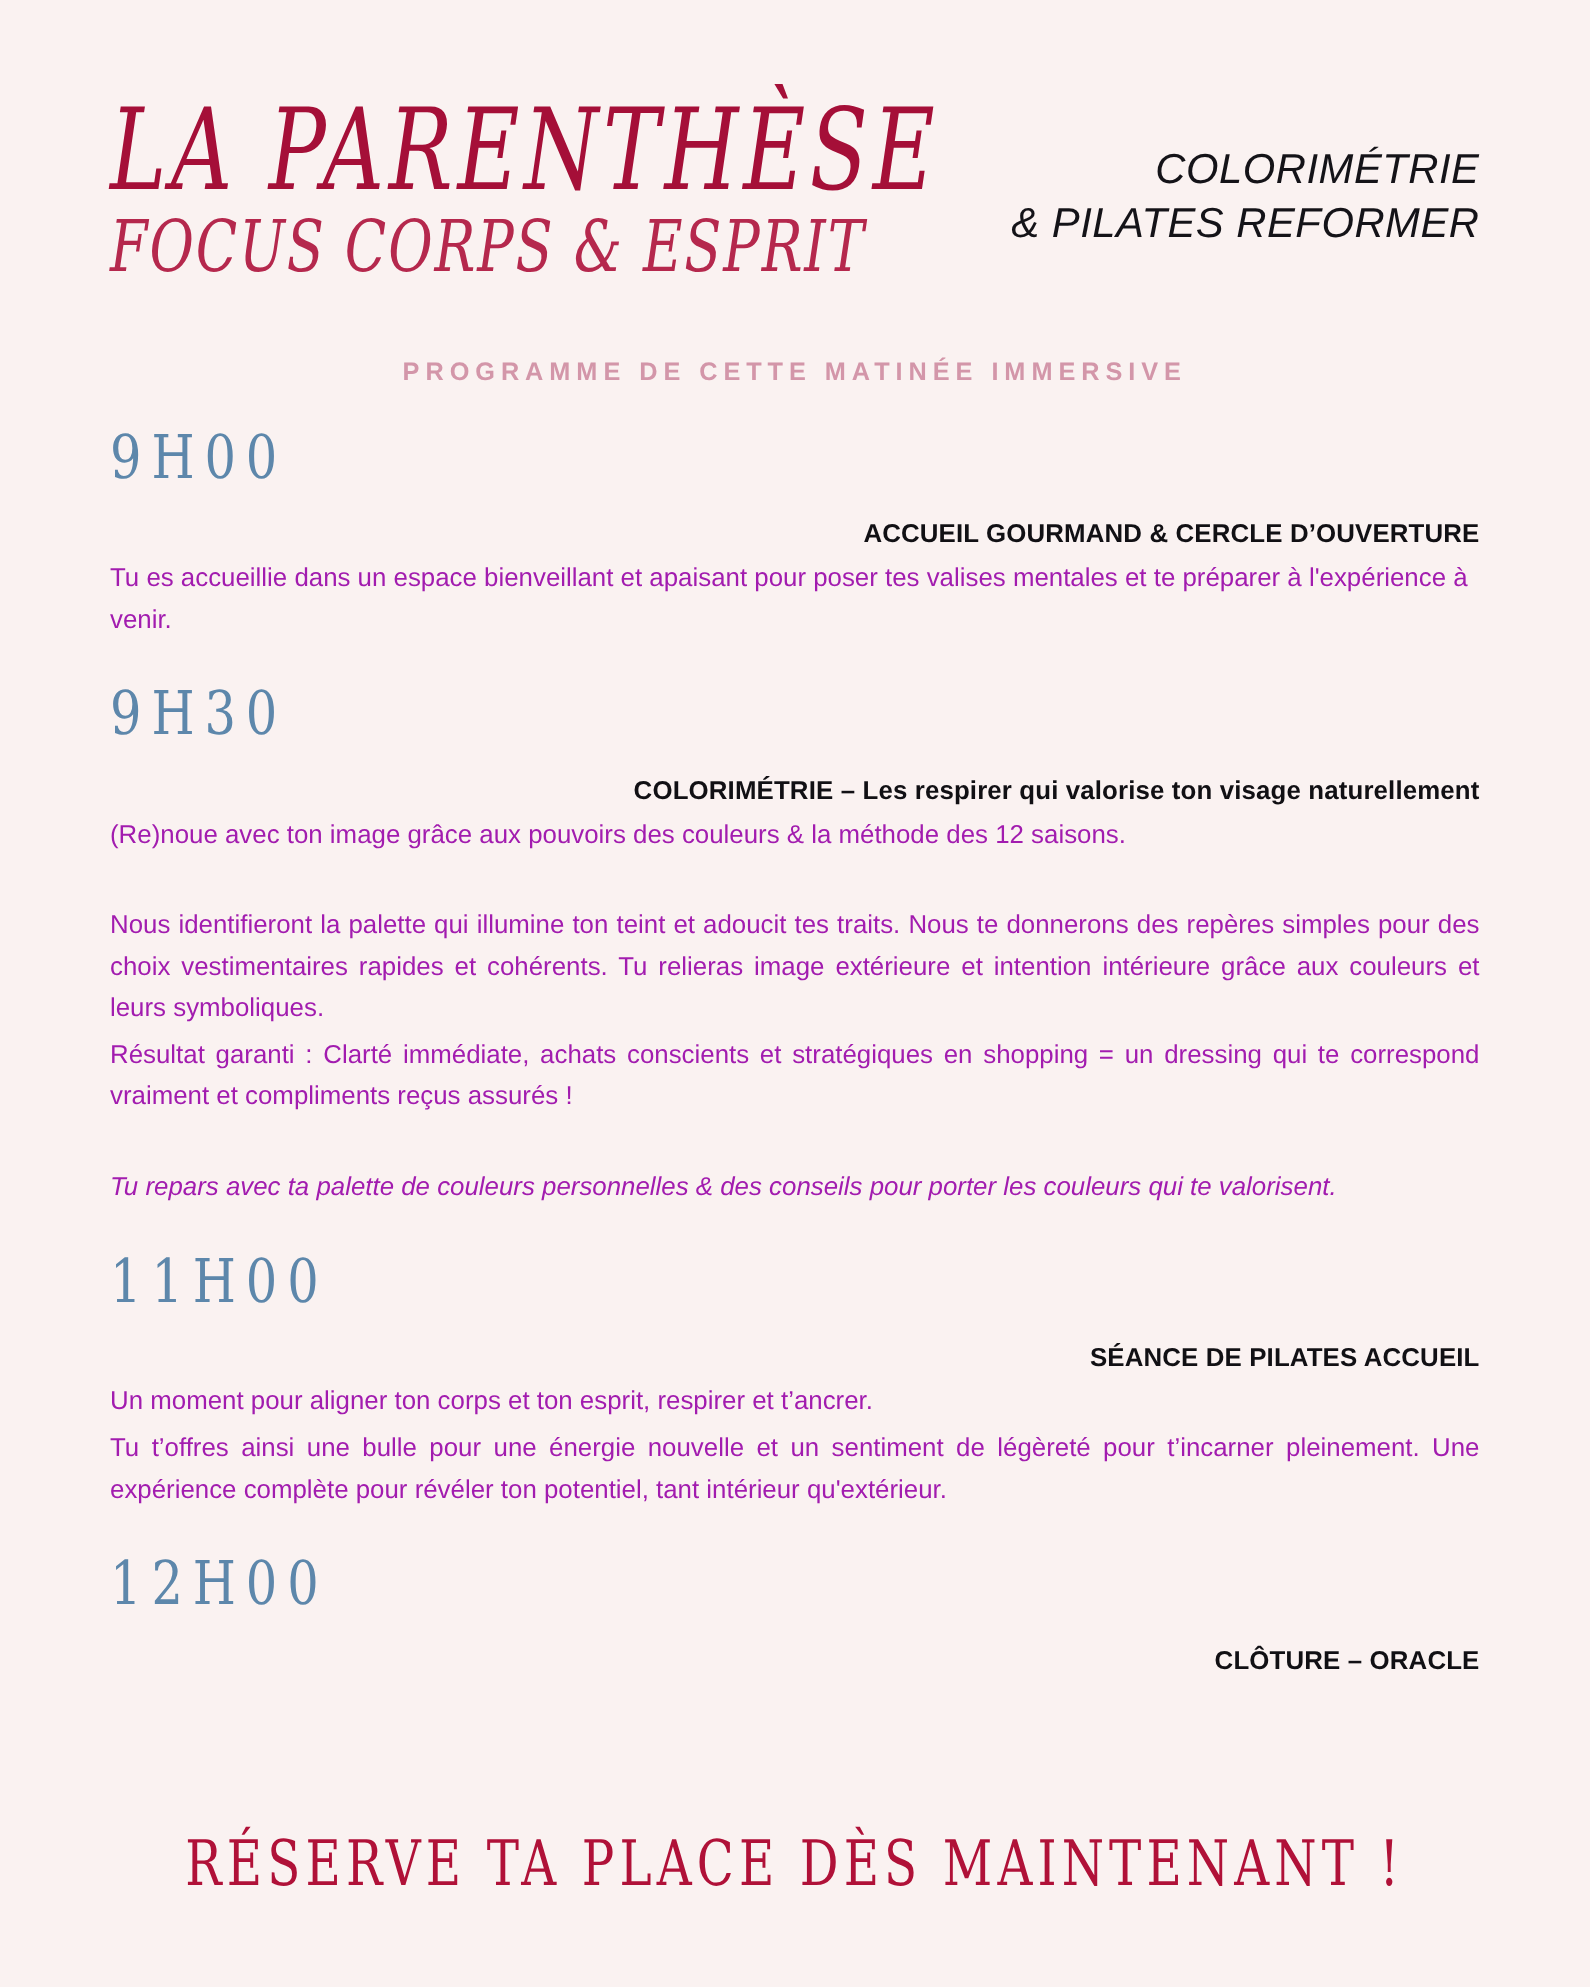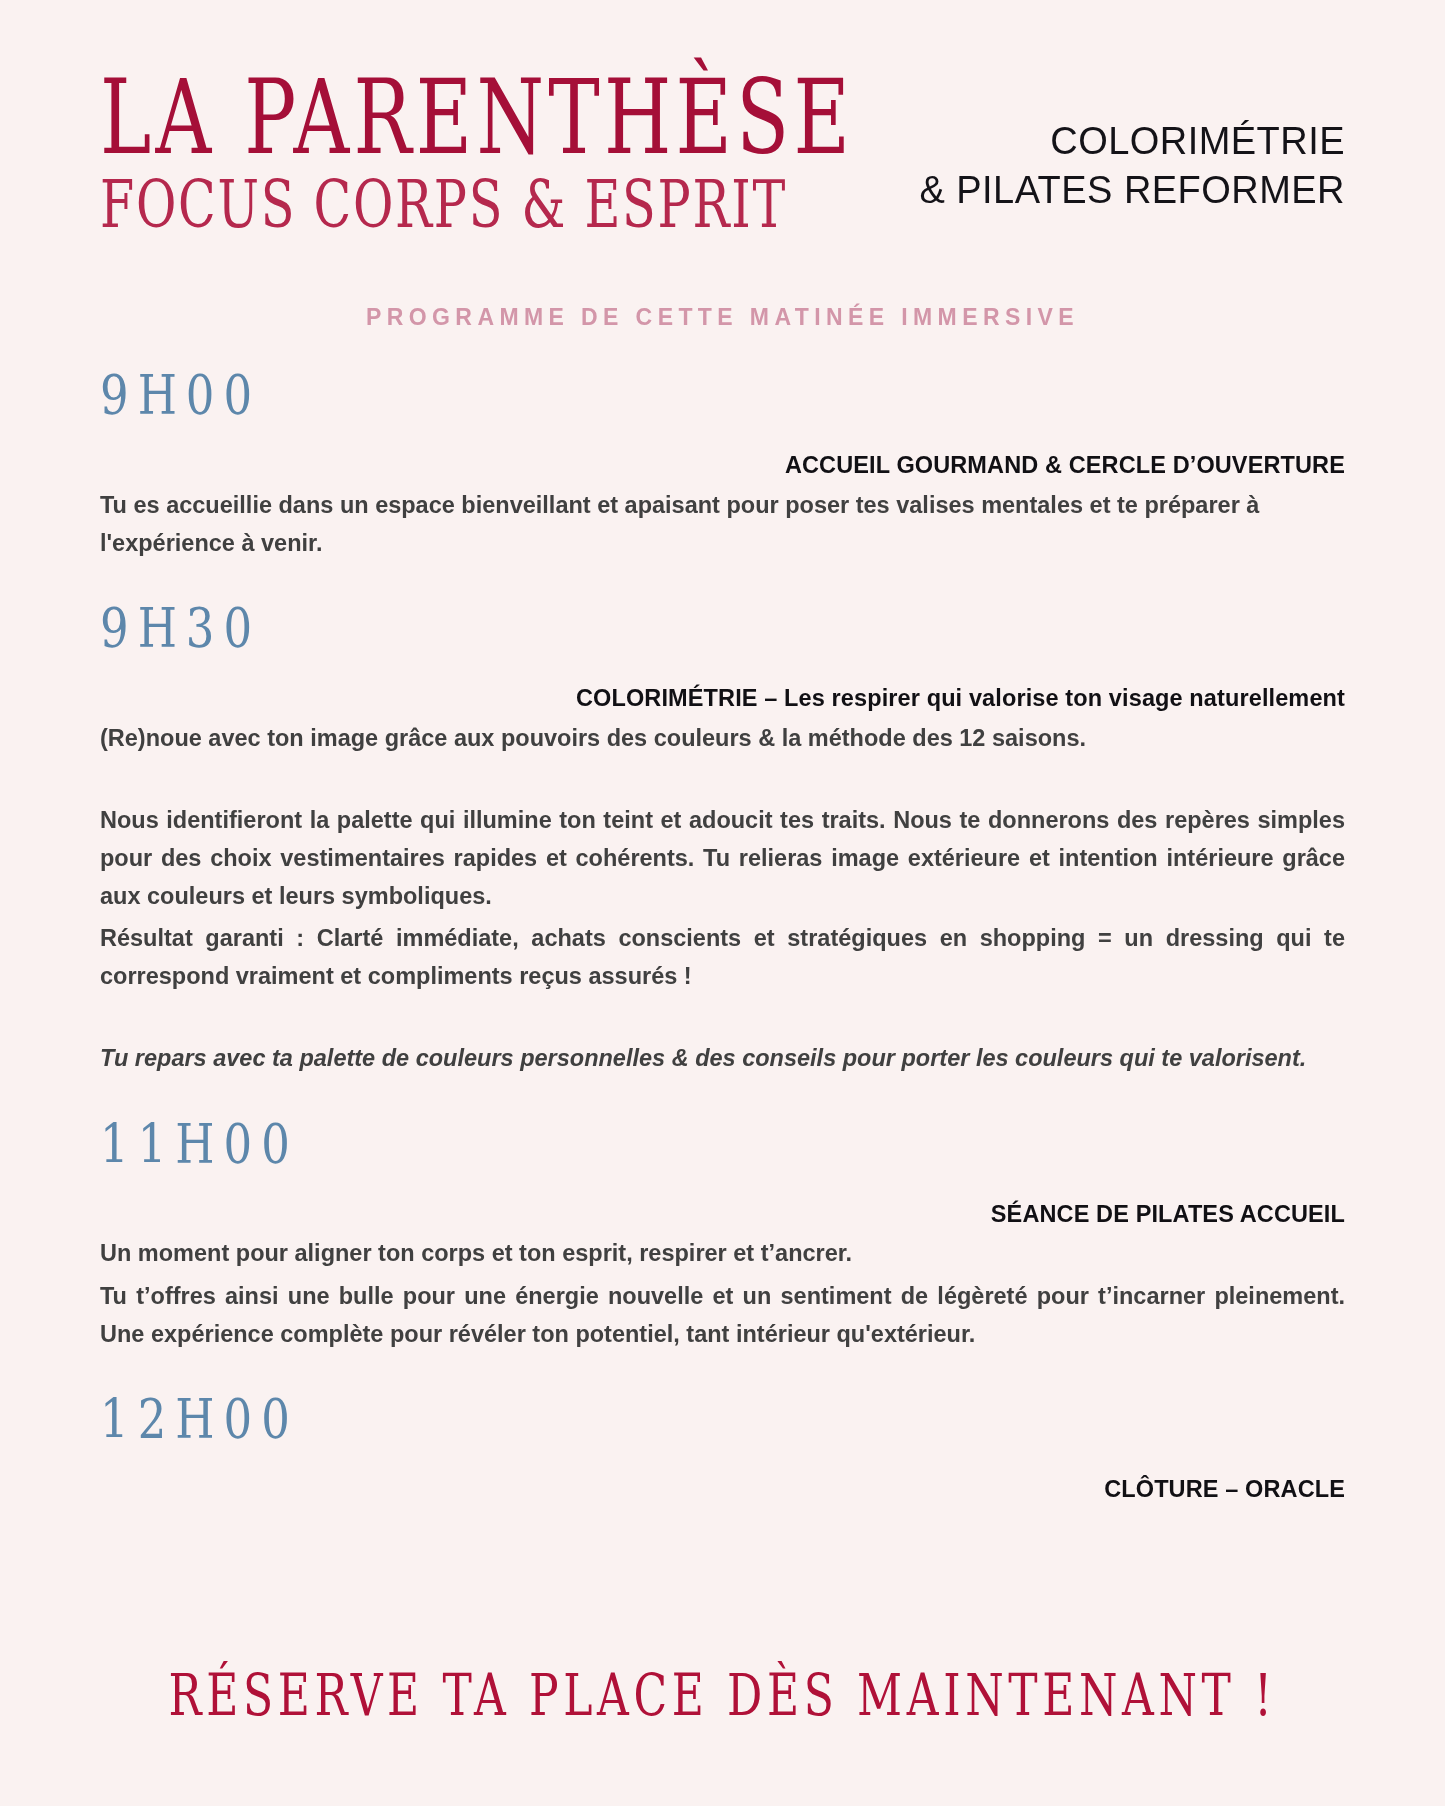--- a/index.html
+++ b/index.html
@@ -21,23 +21,24 @@
     position: relative;
     width: 1445px;
     height: 1806px;
     box-sizing: border-box;
     padding: 0 100px;
   }
 
   
   .header {
     display: flex;
-    align-items: center;
+    align-items: flex-start;
     justify-content: space-between;
-    padding-top: 66px;
+    padding-top: 86px;
+    font-style: italic;
   }
 
   .brand {
     display: block;
     line-height: 1;
   }
   .brand-main {
     display: block;
     font-family: "DejaVu Serif", "Liberation Serif", serif;
     font-weight: 400;
@@ -112,24 +113,24 @@
     font-size: 23.5px;
     letter-spacing: 0.005em;
     color: #111014;
     margin-top: 26px;
     line-height: 1.35;
     text-align: right;
   }
 
   .body-text {
     font-family: "Liberation Sans", sans-serif;
-    font-weight: 700;
+    font-weight: 400;
     font-size: 23.5px;
     line-height: 1.62;
-    color: #404040;
+    color: #a21caf;
     margin-top: 4px;
   }
   .body-text.justify { text-align: justify; }
   .body-text.italic  { font-style: italic; }
   .gap-md { height: 40px; }
 
   
   .slot + .slot { margin-top: 48px; }
 
   

